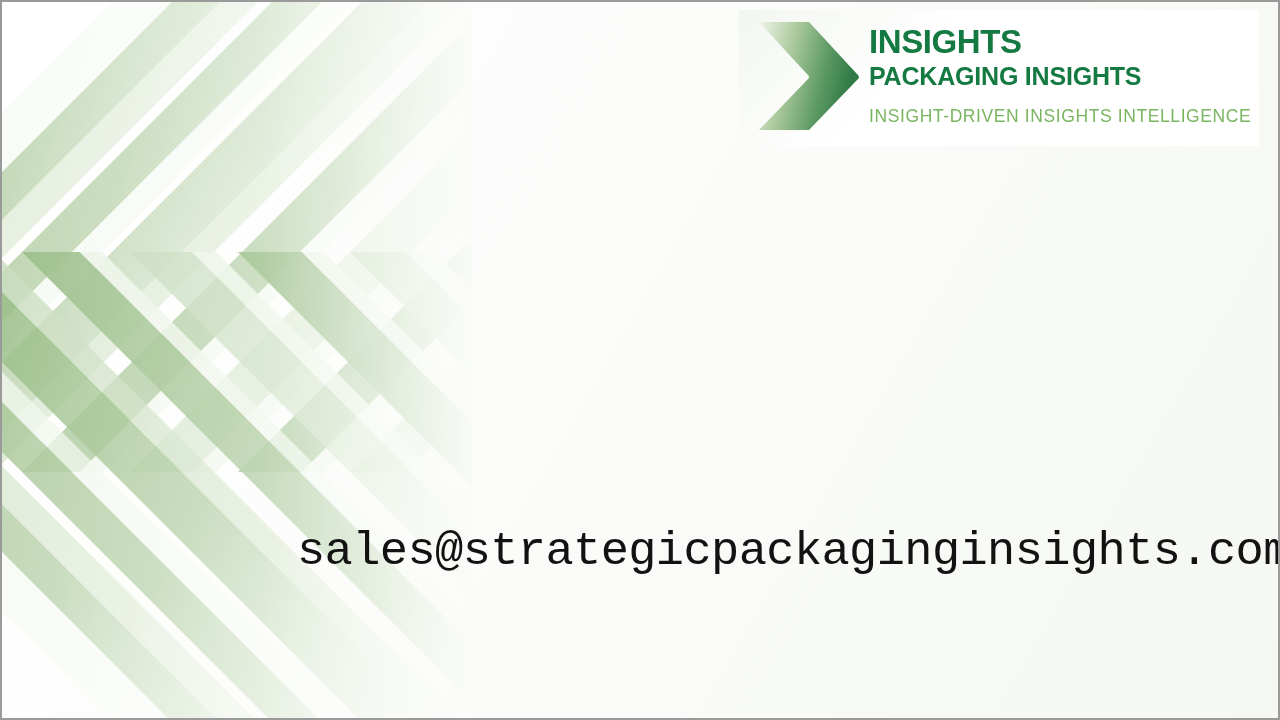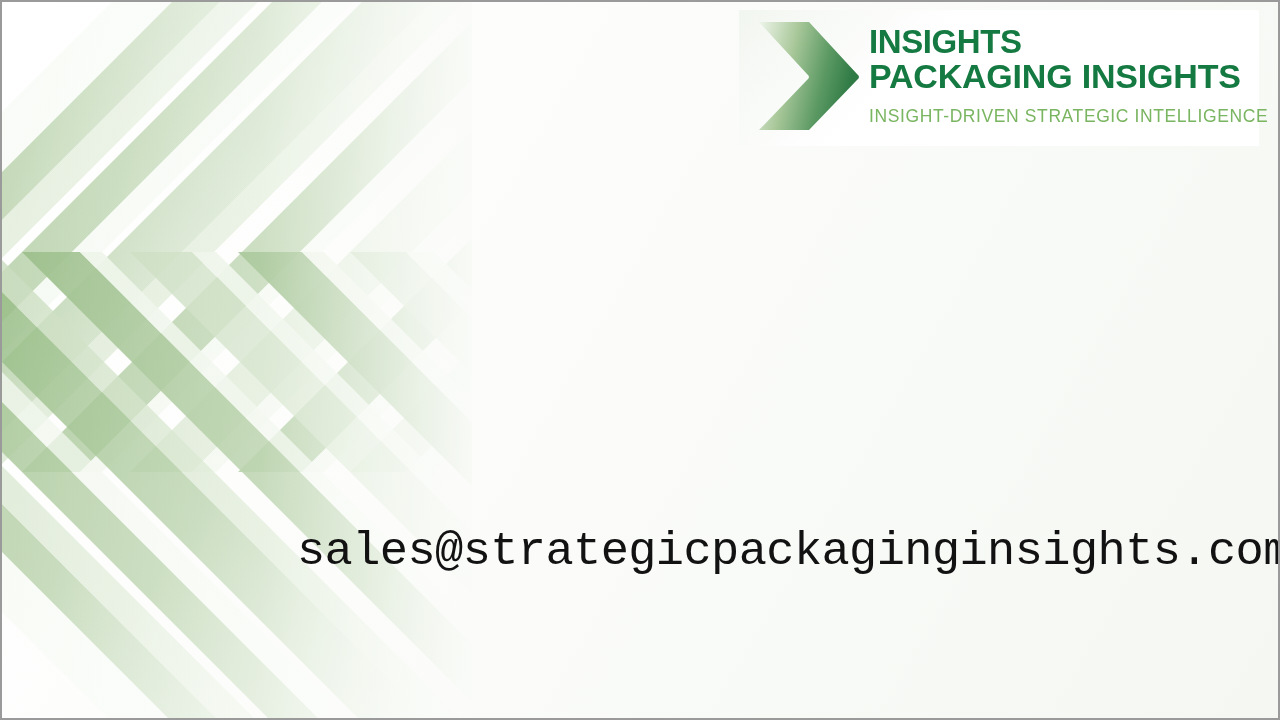--- a/index.html
+++ b/index.html
@@ -66,21 +66,21 @@
     color: #157a42;
     font-weight: bold;
     font-size: 33px;
     line-height: 35px;
     letter-spacing: -0.4px;
     white-space: nowrap;
     font-family: "Liberation Sans", sans-serif;
   }
 
   .logo-line.l2 {
-    font-size: 34px;
+    font-size: 25px;
     letter-spacing: -0.2px;
   }
 
   .logo-tagline {
     margin-top: 12px;
     color: #7ab561;
     font-size: 17.5px;
     letter-spacing: 0.6px;
     white-space: nowrap;
     font-family: "Liberation Sans", sans-serif;
@@ -219,20 +219,20 @@
           <stop offset="38%" stop-color="#a9c89a"></stop>
           <stop offset="72%" stop-color="#5d9a64"></stop>
           <stop offset="100%" stop-color="#2f7a45"></stop>
         </linearGradient>
       </defs>
       <path d="M12 6 L62 6 L110 58 Q114 61 110 64 L62 114 L12 114 L60 64 Q64 61 60 58 Z" fill="url(#markGrad)"></path>
     </svg>
     <div class="logo-text-wrap">
       <div class="logo-line l1">INSIGHTS</div>
       <div class="logo-line l2">PACKAGING INSIGHTS</div>
-      <div class="logo-tagline">INSIGHT-DRIVEN STRATEGIC INTELLIGENCE</div>
+      <div class="logo-tagline">INSIGHT-DRIVEN INSIGHTS INTELLIGENCE</div>
     </div>
   </div>
 
 
   <div class="contact-email">sales@strategicpackaginginsights.com</div>
 
 </div>
 
 </body></html>

